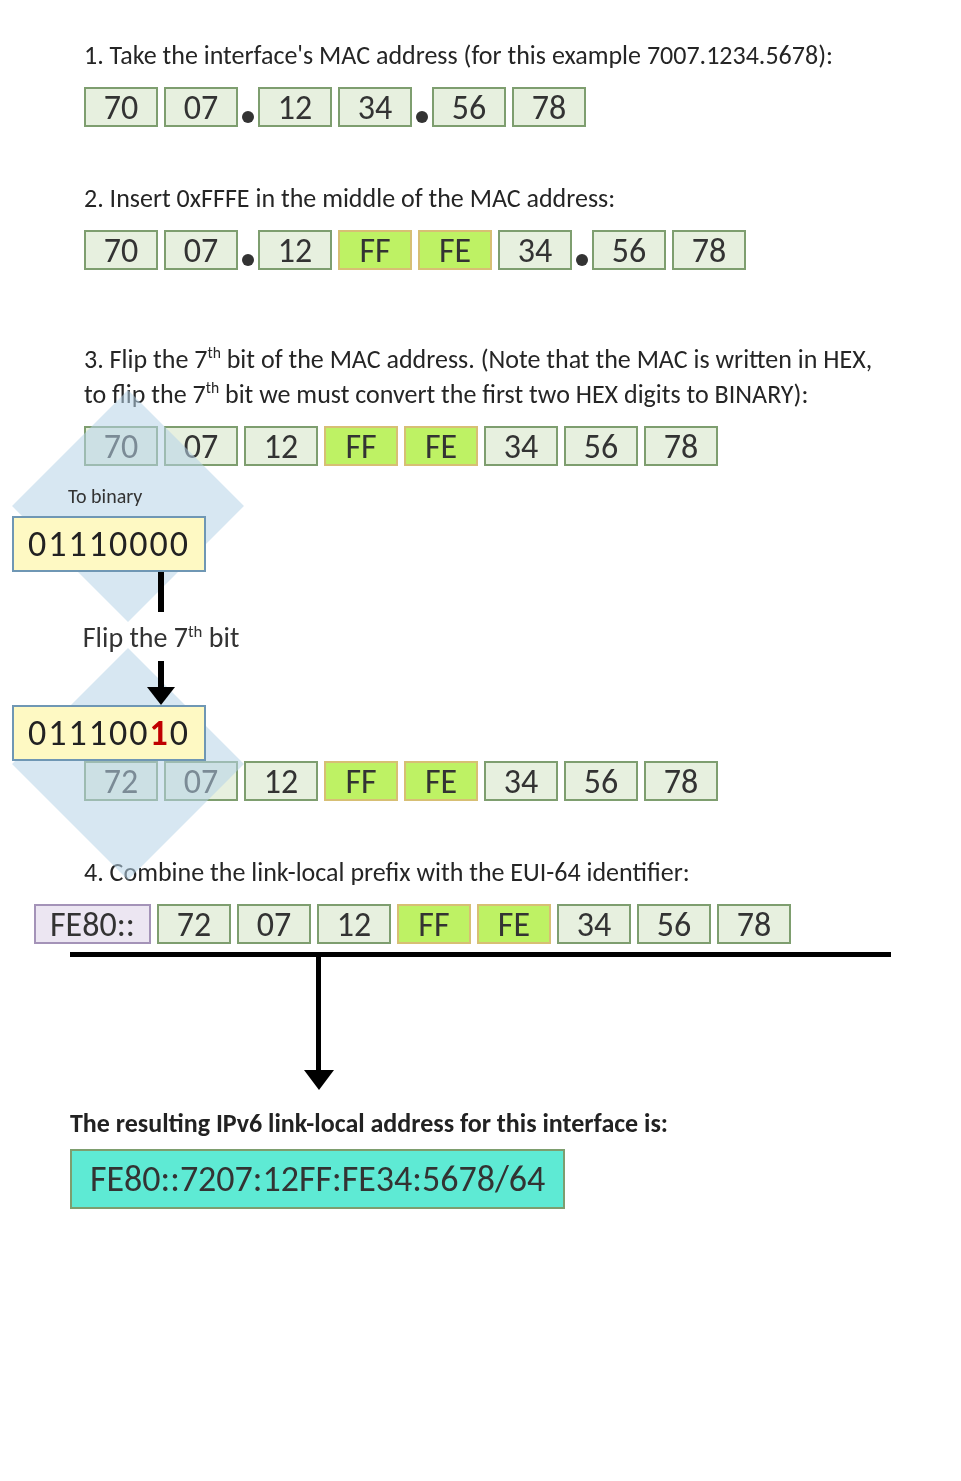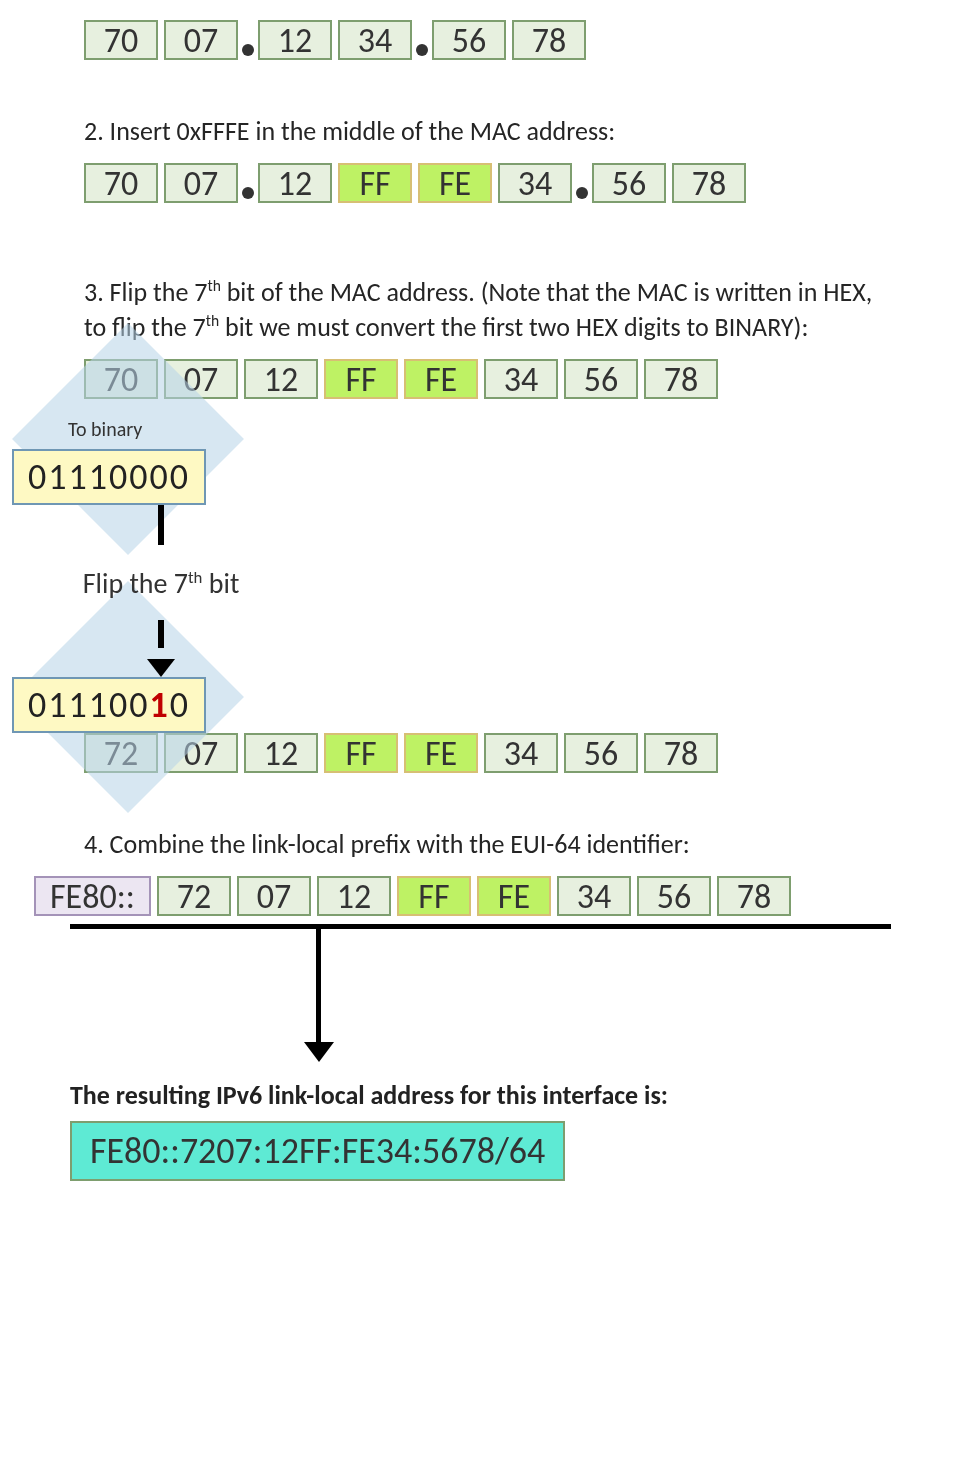--- a/index.html
+++ b/index.html
@@ -100,21 +100,20 @@
   .binbox .red { color: #c00000; font-weight: 700; }
 
   .flip-col {
     position: relative;
     display: flex;
     flex-direction: column;
     align-items: center;
     width: 250px;
     margin-left: 30px;
     z-index: 2;
-    gap: 13px;
   }
   .vline {
     width: 6px;
     background: #000;
     height: 40px;
   }
   .arr-head {
     width: 0; height: 0;
     border-left: 14px solid transparent;
     border-right: 14px solid transparent;
@@ -162,20 +161,21 @@
     padding: 6px 18px;
     color: #333;
   }
 </style>
 </head>
 <body>
 
 <div class="page">
 
   
+  <div class="step-text">1. Take the interface's MAC address (for this example 7007.1234.5678):</div>
   <div class="row indent-1">
     <span class="box">70</span>
     <span class="box">07</span>
     <span class="dot"></span>
     <span class="box">12</span>
     <span class="box">34</span>
     <span class="dot"></span>
     <span class="box">56</span>
     <span class="box">78</span>
   </div>

